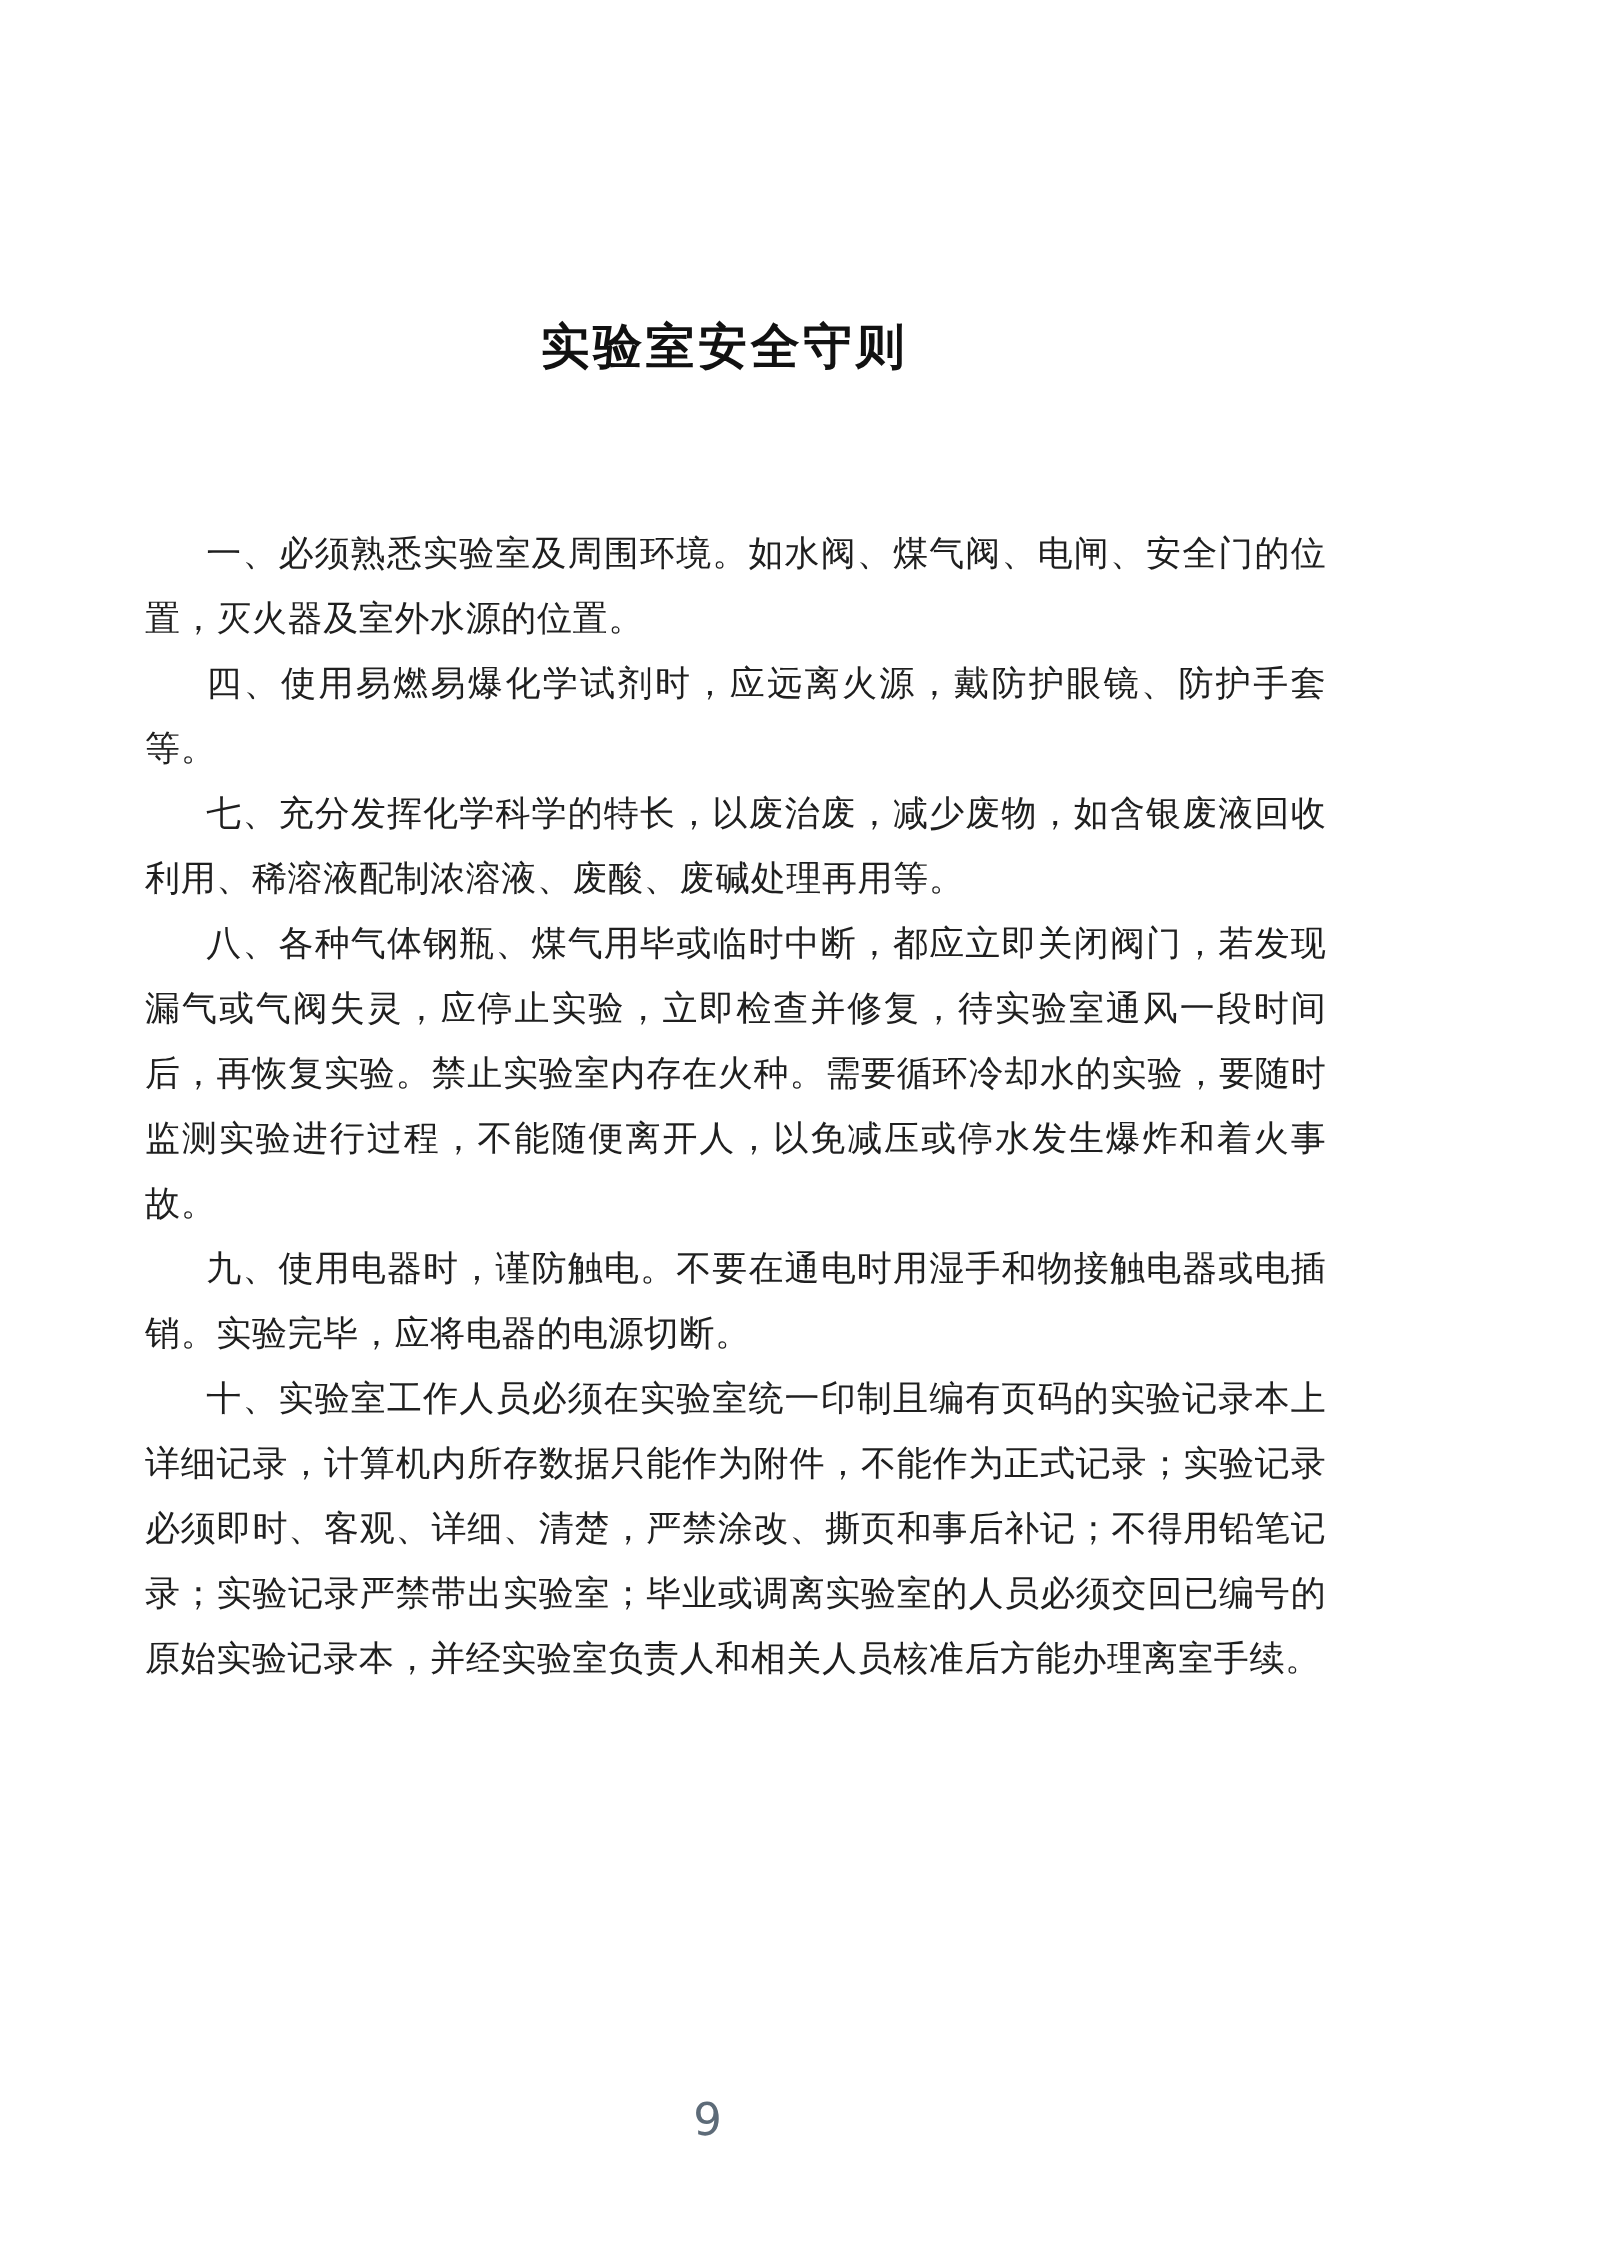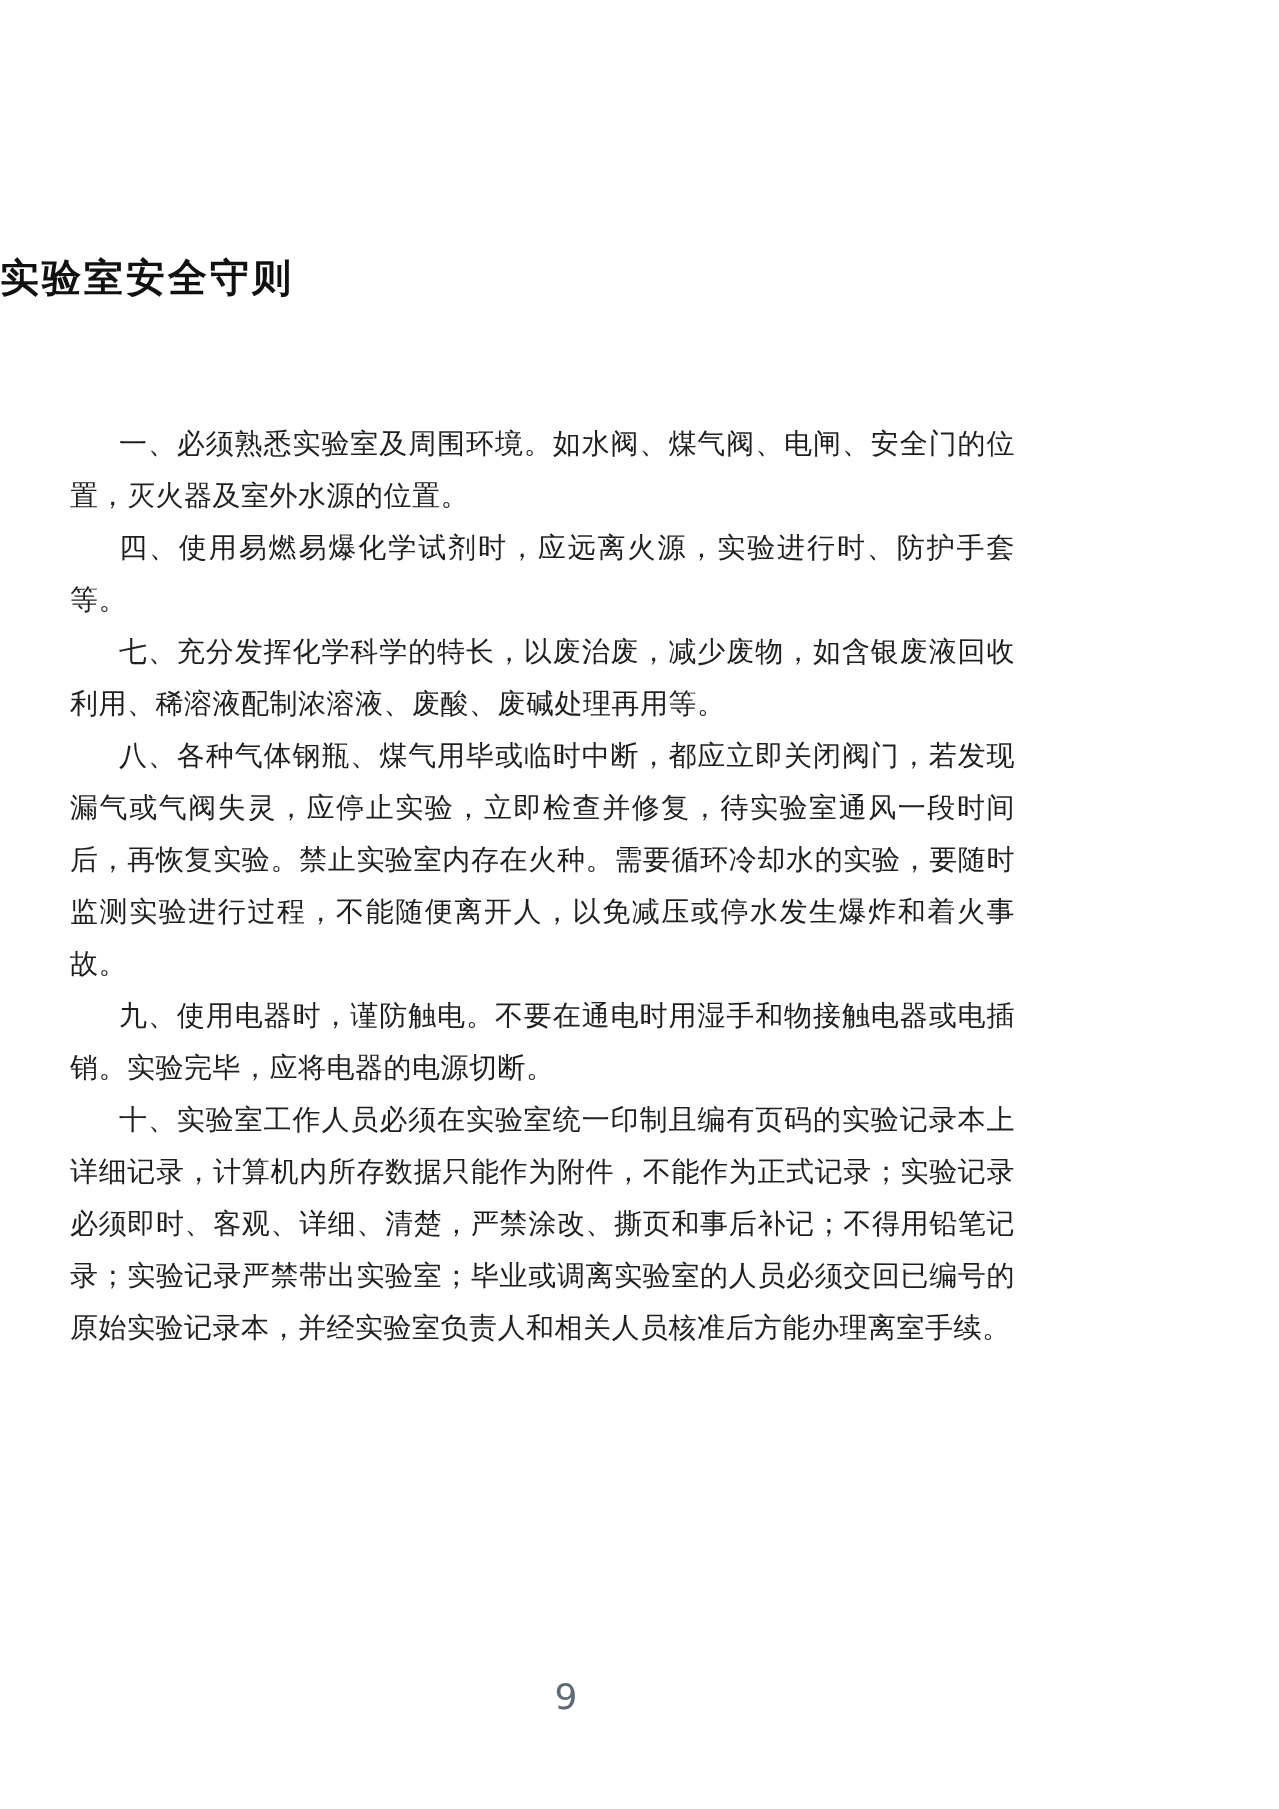--- a/index.html
+++ b/index.html
@@ -19,30 +19,30 @@
     position: absolute;
     top: 0; left: 0;
     width: 1279px;
     height: 1809px;
     background: #ffffff;
   }
   .doc-title {
     margin: 0;
     padding-top: 250px;
     padding-right: 120px;   
-    text-align: left;
+    text-align: center;
     font-size: 39px;
     font-weight: bold;
     letter-spacing: 3px;
     line-height: 56px;
     color: #111111;
   }
   .body-text {
     margin-top: 112px;
-    margin-left: 70px;
+    margin-left: 116px;
     width: 945px;
   }
   .body-text p {
     margin: 0;
     font-size: 28px;
     line-height: 52px;
     text-align: justify;
     text-justify: inter-character;
     text-indent: 1.75em;
     letter-spacing: 0.5px;
@@ -61,21 +61,21 @@
 </style>
 </head>
 <body>
 
 <div class="page">
 
   <h1 class="doc-title">实验室安全守则</h1>
 
   <div class="body-text">
     <p>一、必须熟悉实验室及周围环境。如水阀、煤气阀、电闸、安全门的位置，灭火器及室外水源的位置。</p>
-    <p>四、使用易燃易爆化学试剂时，应远离火源，实验进行时、防护手套等。</p>
+    <p>四、使用易燃易爆化学试剂时，应远离火源，戴防护眼镜、防护手套等。</p>
     <p>七、充分发挥化学科学的特长，以废治废，减少废物，如含银废液回收利用、稀溶液配制浓溶液、废酸、废碱处理再用等。</p>
     <p>八、各种气体钢瓶、煤气用毕或临时中断，都应立即关闭阀门，若发现漏气或气阀失灵，应停止实验，立即检查并修复，待实验室通风一段时间后，再恢复实验。禁止实验室内存在火种。需要循环冷却水的实验，要随时监测实验进行过程，不能随便离开人，以免减压或停水发生爆炸和着火事故。</p>
     <p>九、使用电器时，谨防触电。不要在通电时用湿手和物接触电器或电插销。实验完毕，应将电器的电源切断。</p>
     <p>十、实验室工作人员必须在实验室统一印制且编有页码的实验记录本上详细记录，计算机内所存数据只能作为附件，不能作为正式记录；实验记录必须即时、客观、详细、清楚，严禁涂改、撕页和事后补记；不得用铅笔记录；实验记录严禁带出实验室；毕业或调离实验室的人员必须交回已编号的原始实验记录本，并经实验室负责人和相关人员核准后方能办理离室手续。</p>
   </div>
 
   <div class="page-number">9</div>
 
 </div>
 

